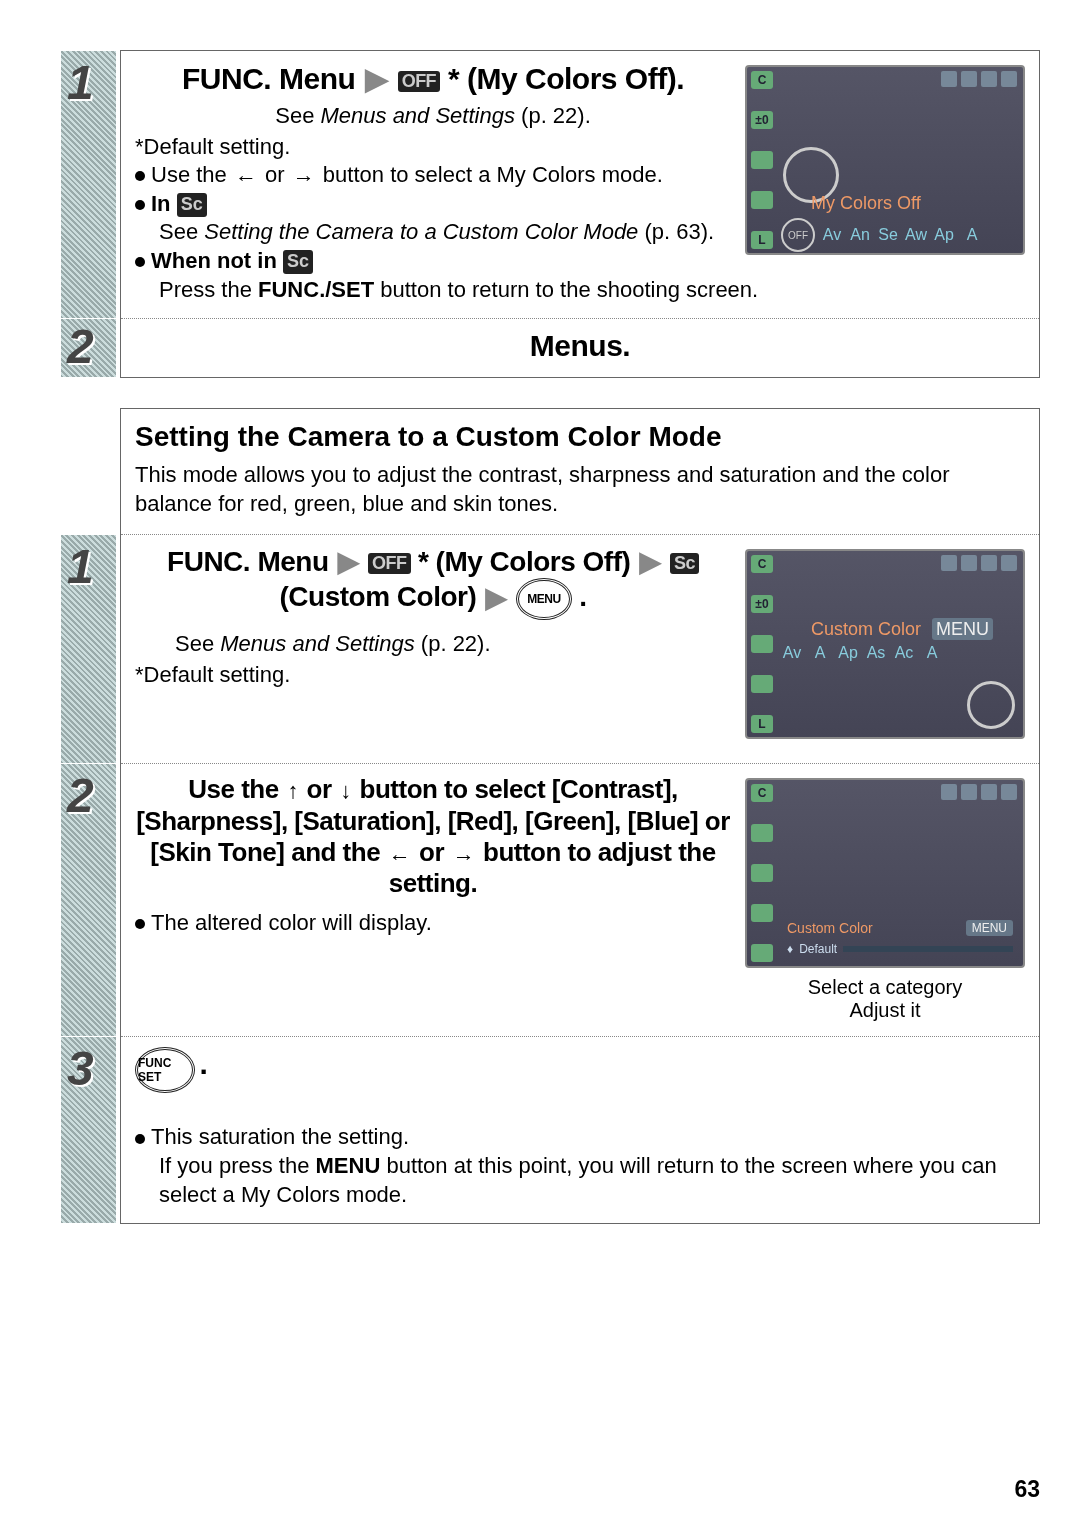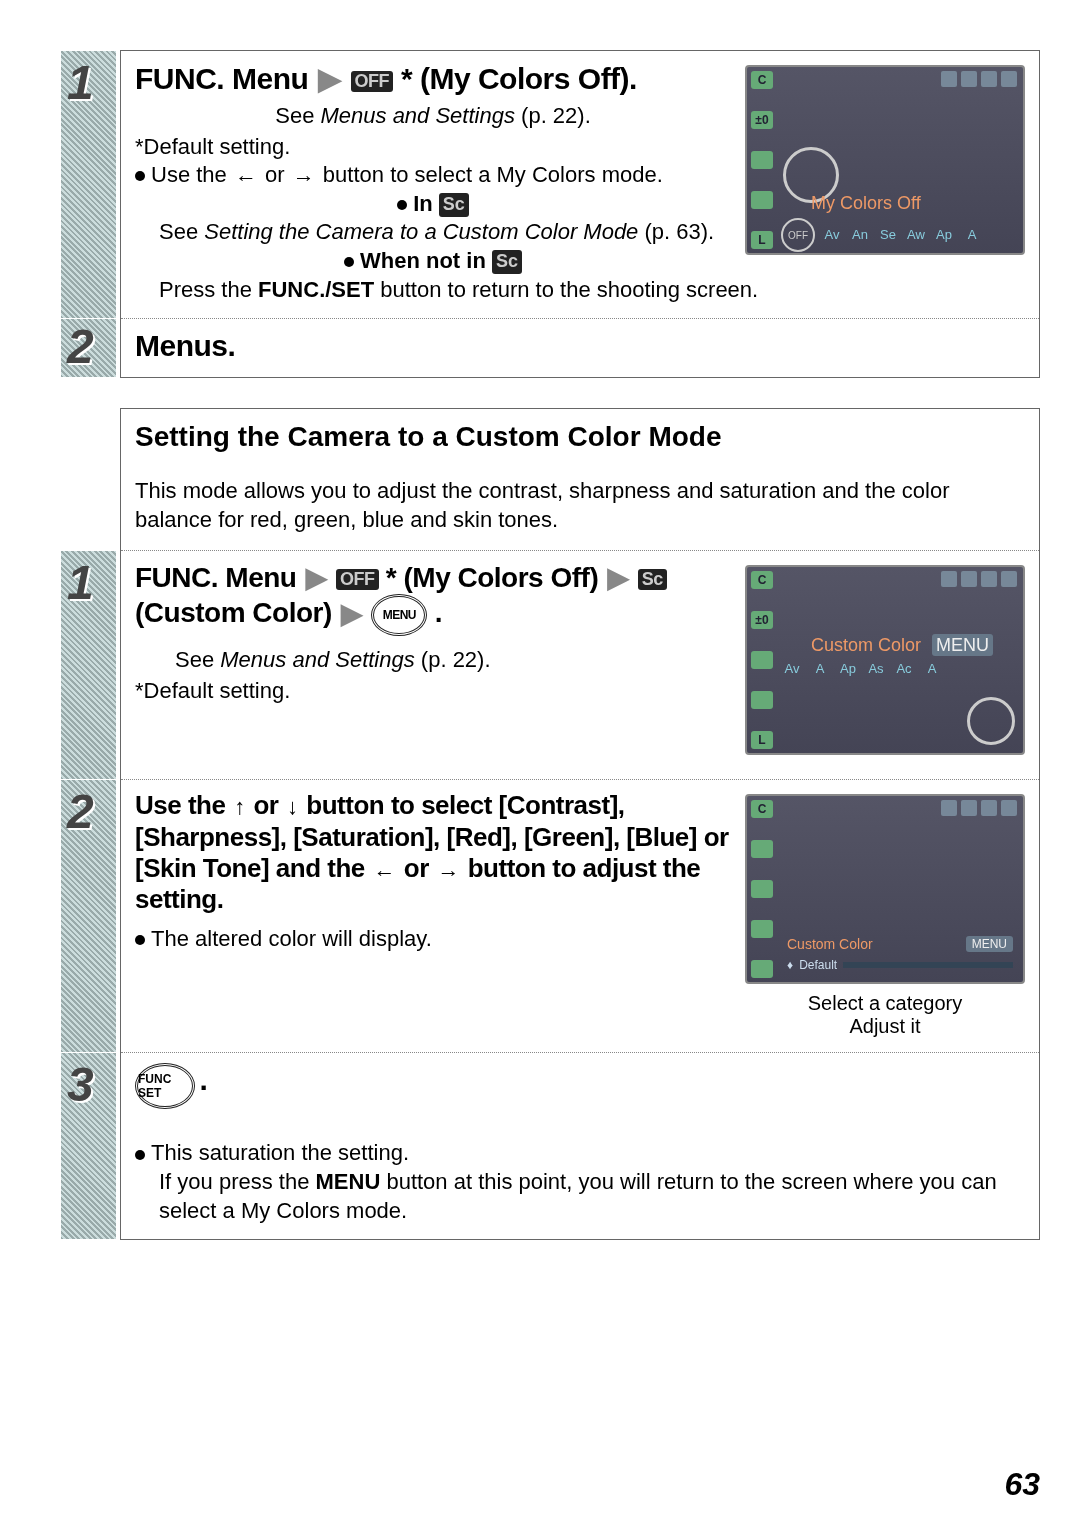--- a/index.html
+++ b/index.html
@@ -43,22 +43,22 @@
     left: 6px;
     font-size: 48px;
     font-weight: bold;
     font-style: italic;
     color: #444;
     text-shadow: 2px 2px 0 #fff;
   }
   .stepcontent {
     padding: 10px 14px 14px 14px;
   }
-  .bold { font-weight: 900; font-family: Arial, sans-serif; text-align: center; }
-  .h { font-weight: 900; font-size: 30px; letter-spacing: -0.5px; }
+  .bold { font-weight: 900; font-family: Arial, sans-serif; }
+  .h { font-weight: 900; font-size: 30px; letter-spacing: -0.5px; text-align: center; }
   .h2 { font-weight: 900; font-size: 28px; }
   .txt { font-size: 22px; line-height: 1.3; }
   .em { font-style: italic; }
   .arrow {
     display: inline-block;
     font-weight: bold;
     color: #888;
     margin: 0 2px;
   }
   .iconbox {
@@ -121,33 +121,32 @@
   .screenshot .bottom .row {
     display: flex; align-items: center; gap: 6px;
   }
   .screenshot .smallcircle {
     width: 30px; height: 30px; border: 2px solid #ccc; border-radius: 50%;
     display:inline-flex;align-items:center;justify-content:center;
     font-size:10px;color:#ccc;
   }
   .screenshot .chip {
     width: 22px; height: 18px;
-    font-size: 13px; color: #8cd; text-align:center; line-height:18px;
+    font-size: 16px; color: #8cd; text-align:center; line-height:18px;
   }
   .screenshot .toprow {
     position: absolute; top: 4px; right: 6px; display:flex; gap:4px;
   }
   .screenshot .toprow div { width:16px;height:16px;background:#789;border-radius:2px; }
   .pagenum {
     position: absolute;
     right: 40px;
     bottom: 20px;
-    font-style: italic;
     font-weight: 900;
-    font-size: 32px;
+    font-size: 23px;
   }
   .bullet {
     display: inline-block;
     width: 10px; height: 10px; background: #000; border-radius: 50%;
     margin-right: 6px;
     vertical-align: middle;
   }
   .smarrow { font-size: 22px; margin: 0 2px; }
   .screenshot2 .bigcircle { left: auto; right: 8px; top: auto; bottom: 8px; width:42px;height:42px; }
   .screenshot2 .bottom { bottom: 64px; }
@@ -255,21 +254,21 @@
       </div>
       <div class="stepcontent">
         <div class="h">Menus.</div>
       </div>
     </div>
   </div>
 
   <div class="block" style="padding-top:12px;">
     <div style="padding: 0 14px 6px 14px;">
       <div class="h2">Setting the Camera to a Custom Color Mode</div>
-      <div class="txt" style="margin-top:24px">This mode allows you to adjust the contrast, sharpness and saturation and the color balance for red, green, blue and skin tones.</div>
+      <div class="txt" style="margin-top:8px">This mode allows you to adjust the contrast, sharpness and saturation and the color balance for red, green, blue and skin tones.</div>
     </div>
 
     <div style="position:relative; border-top:1px dotted #888; border-bottom:1px dotted #888; margin-top:10px;">
       <div class="stepnum">
         <span style="top:4px">1</span>
       </div>
       <div class="stepcontent clearfix">
         <div class="screenshot screenshot2">
           <div class="toprow">
               <div></div>

